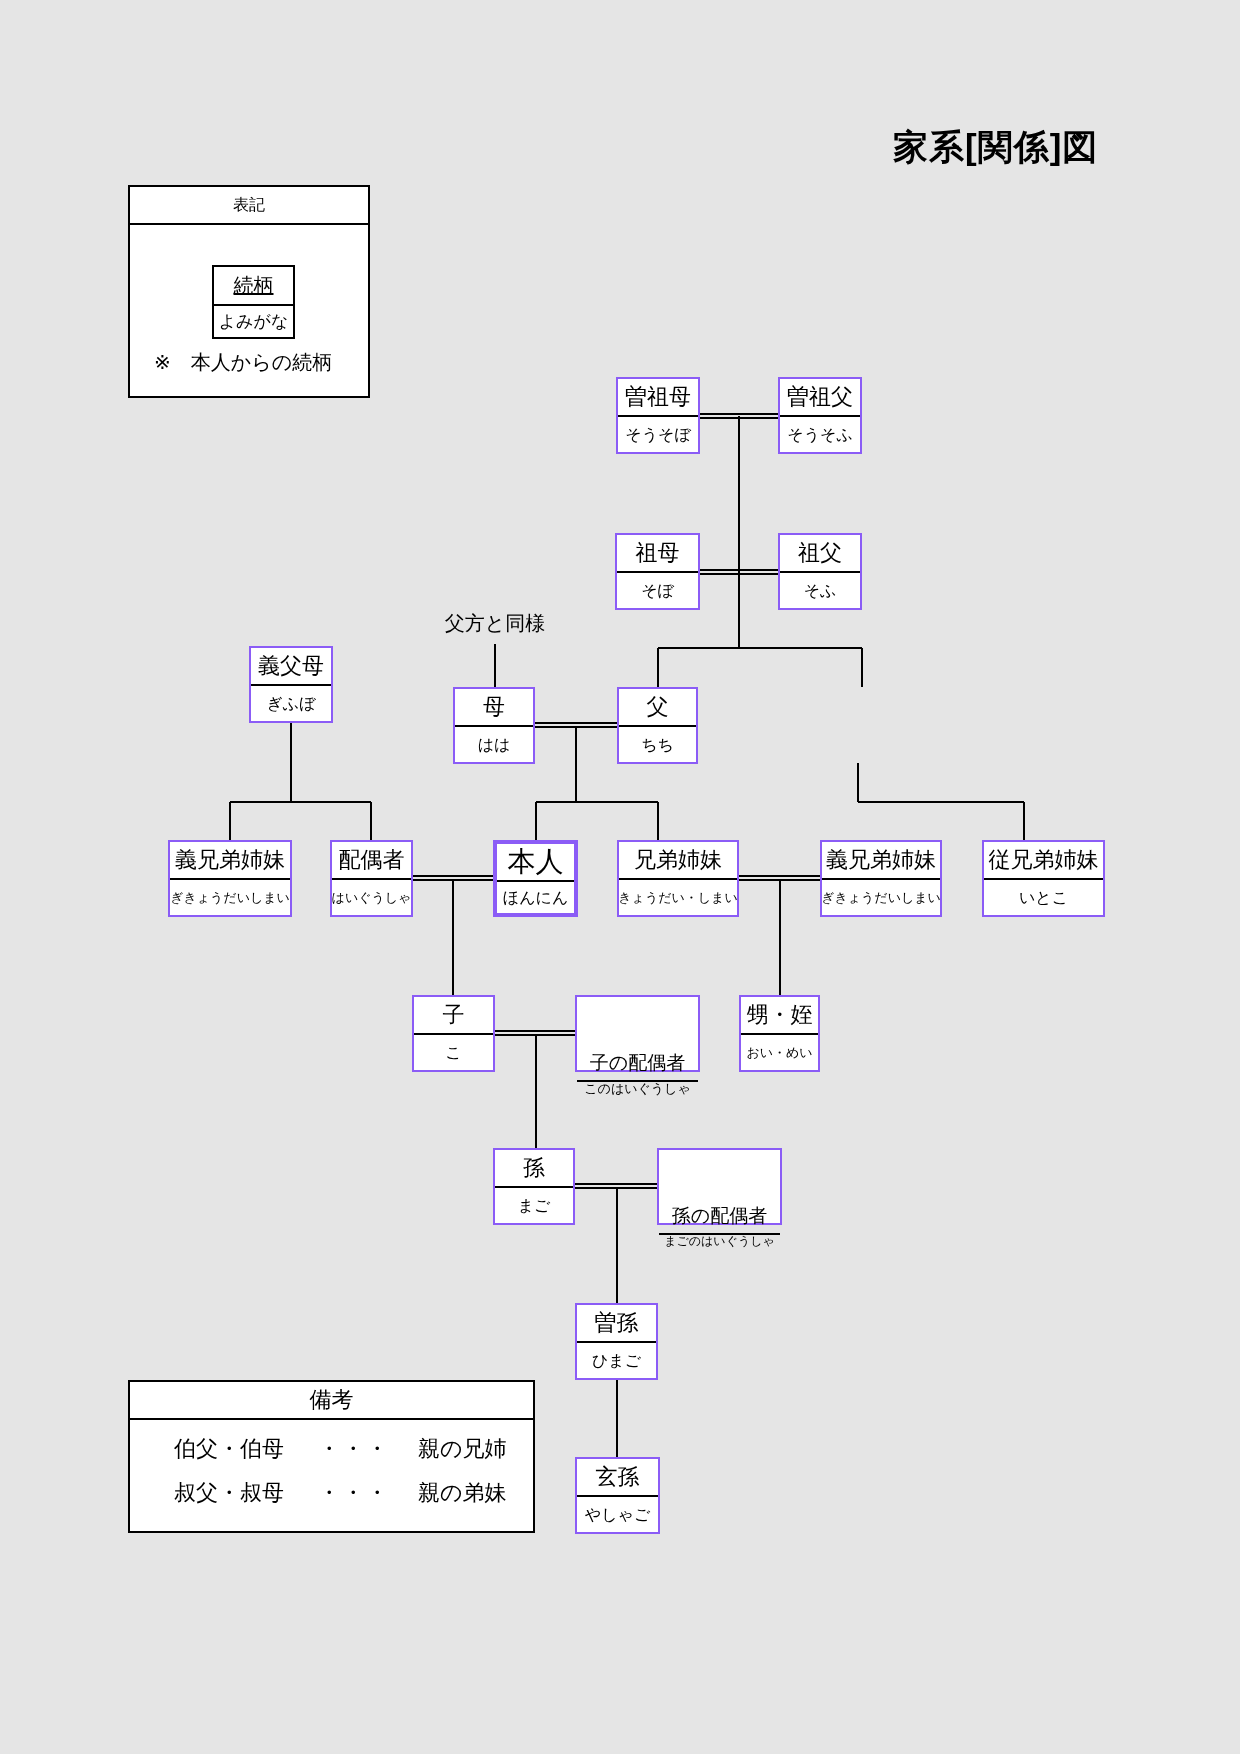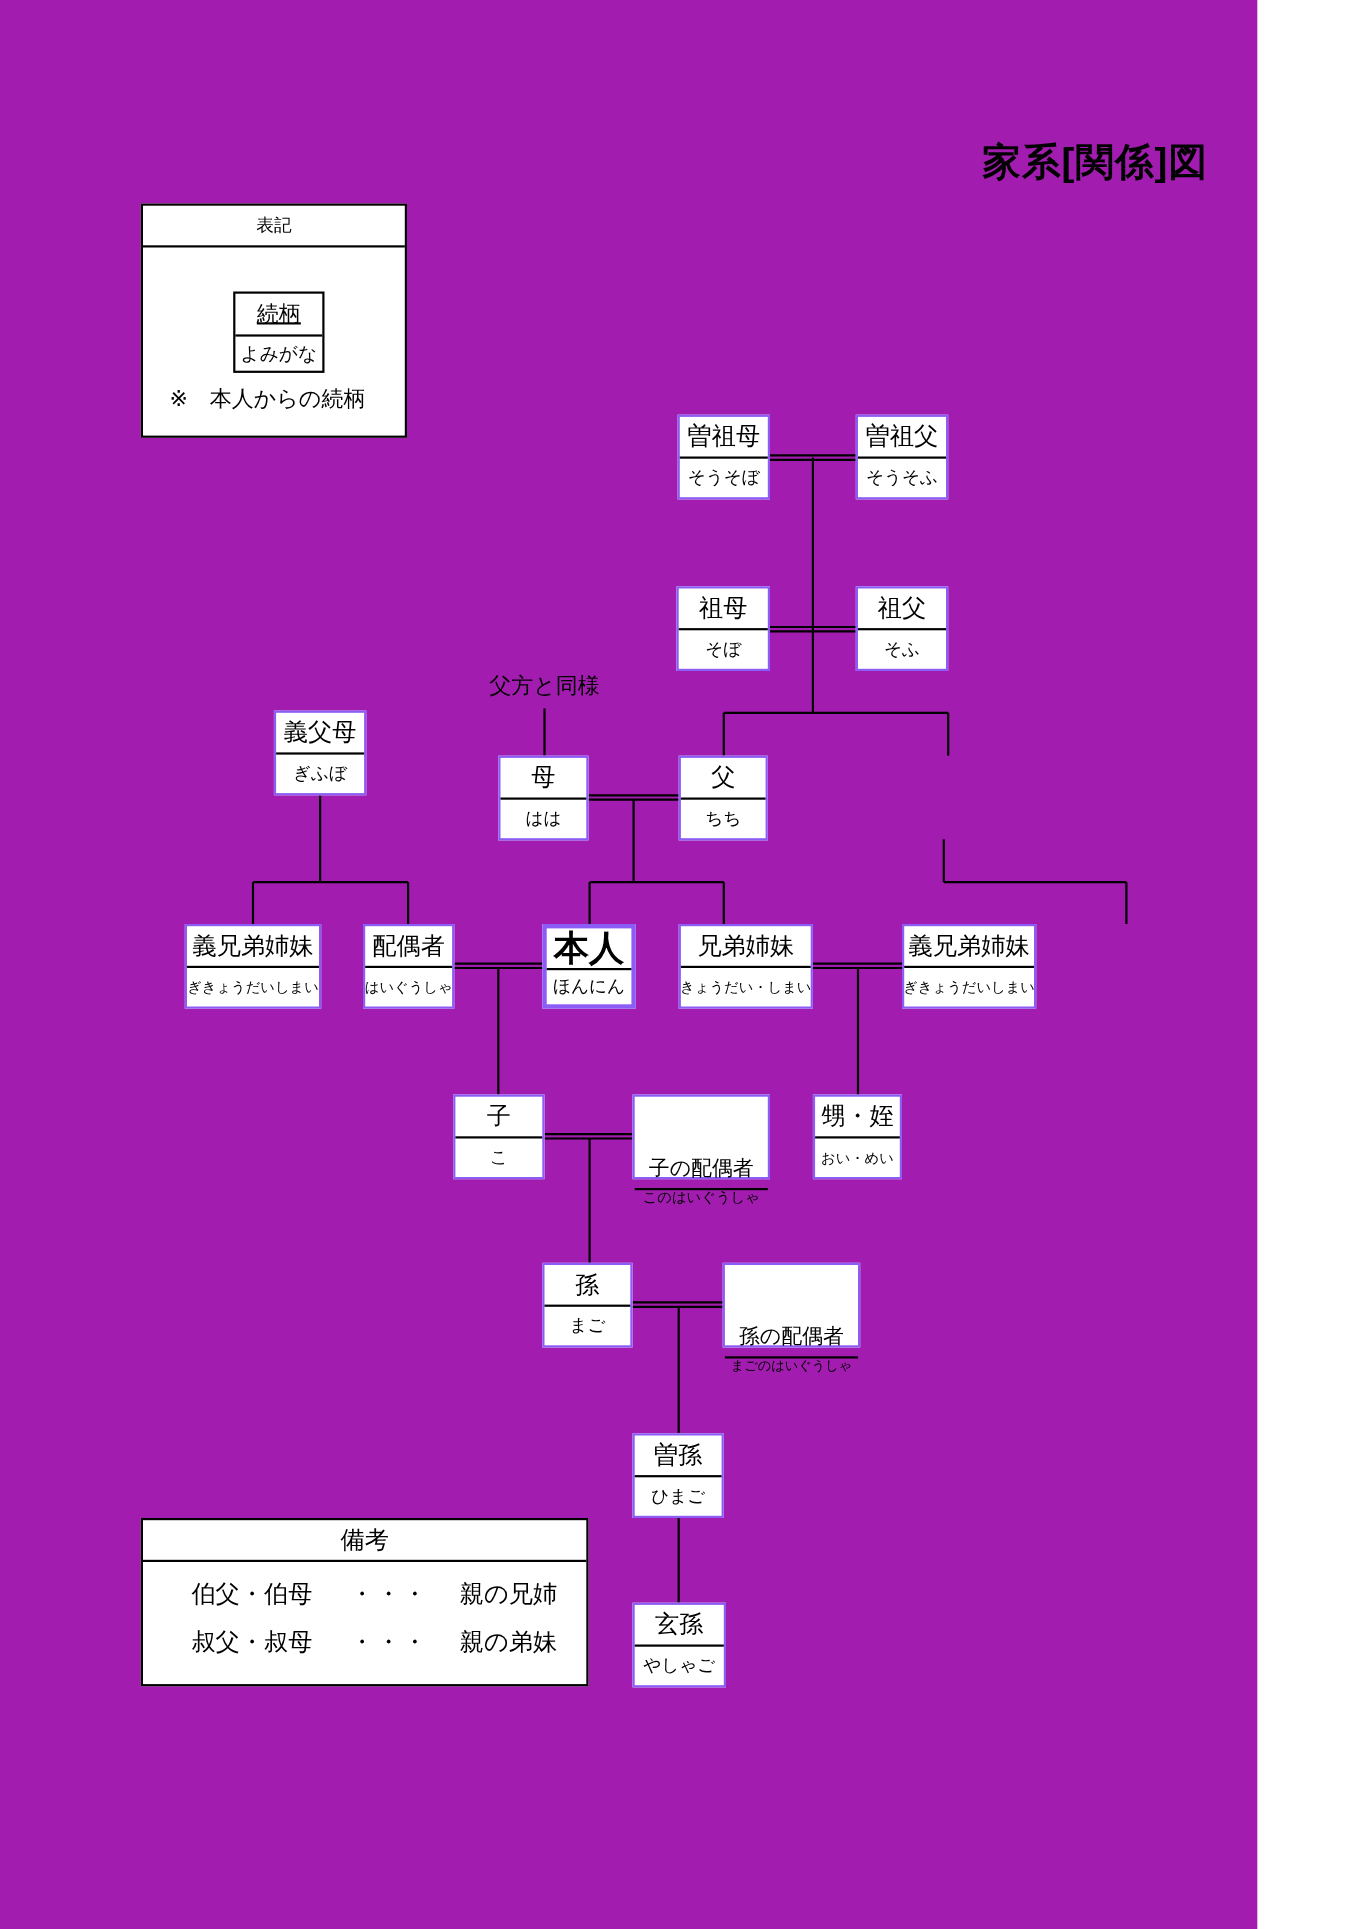--- a/index.html
+++ b/index.html
@@ -1,31 +1,31 @@
 <!DOCTYPE html>
 <html><head>
 <meta charset="utf-8">
 <style>
   html,body{margin:0;padding:0;background:#fff;}
   body{font-family:"Liberation Sans","DejaVu Sans",sans-serif;color:#000;}
-  #page{position:relative;width:1143px;height:1754px;background:#a21caf;overflow:hidden;}
+  #page{position:relative;width:1240px;height:1754px;background:#e5e5e5;overflow:hidden;}
 
   
   .node{position:absolute;height:77px;border:2px solid #8b5cf6;background:#fff;
         box-sizing:border-box;display:flex;flex-direction:column;z-index:2;}
   .node .nt{flex:0 0 36px;border-bottom:2px solid #000;display:flex;align-items:center;
             justify-content:center;font-size:22px;line-height:1;white-space:nowrap;}
   .node .nr{flex:1;display:flex;align-items:center;justify-content:center;
             font-size:16px;line-height:1;white-space:nowrap;}
   .node .nt.t-s{font-size:15px;}
   .node .nt.t-m{font-size:19px;margin-top:47px;}
   .node .nr.r-s{font-size:12px;}
   .node .nr.r-m{font-size:13px;}
   .node.self{border-width:4px;}
-  .node.self .nt{font-weight:bold;font-size:32px;}
+  .node.self .nt{font-weight:normal;font-size:28px;}
 
   svg.wires{position:absolute;left:0;top:0;z-index:1;}
 
   
   .page-title{position:absolute;left:893px;top:124px;font-size:35px;font-weight:bold;
               letter-spacing:1px;white-space:nowrap;}
 
   
   .legend{position:absolute;left:128px;top:185px;width:242px;height:213px;
           border:2px solid #000;box-sizing:border-box;background:#fff;z-index:2;}
@@ -155,20 +155,24 @@
     <div class="nr">ほんにん</div>
   </div>
   <div class="node" style="left:617px;top:840px;width:122px">
     <div class="nt">兄弟姉妹</div>
     <div class="nr r-m">きょうだい・しまい</div>
   </div>
   <div class="node" style="left:820px;top:840px;width:122px">
     <div class="nt">義兄弟姉妹</div>
     <div class="nr r-m">ぎきょうだいしまい</div>
   </div>
+  <div class="node" style="left:982px;top:840px;width:123px">
+    <div class="nt">従兄弟姉妹</div>
+    <div class="nr">いとこ</div>
+  </div>
 
   <div class="node" style="left:412px;top:995px;width:83px">
     <div class="nt">子</div>
     <div class="nr">こ</div>
   </div>
   <div class="node" style="left:575px;top:995px;width:125px">
     <div class="nt t-m">子の配偶者</div>
     <div class="nr r-m">このはいぐうしゃ</div>
   </div>
   <div class="node" style="left:739px;top:995px;width:81px">

